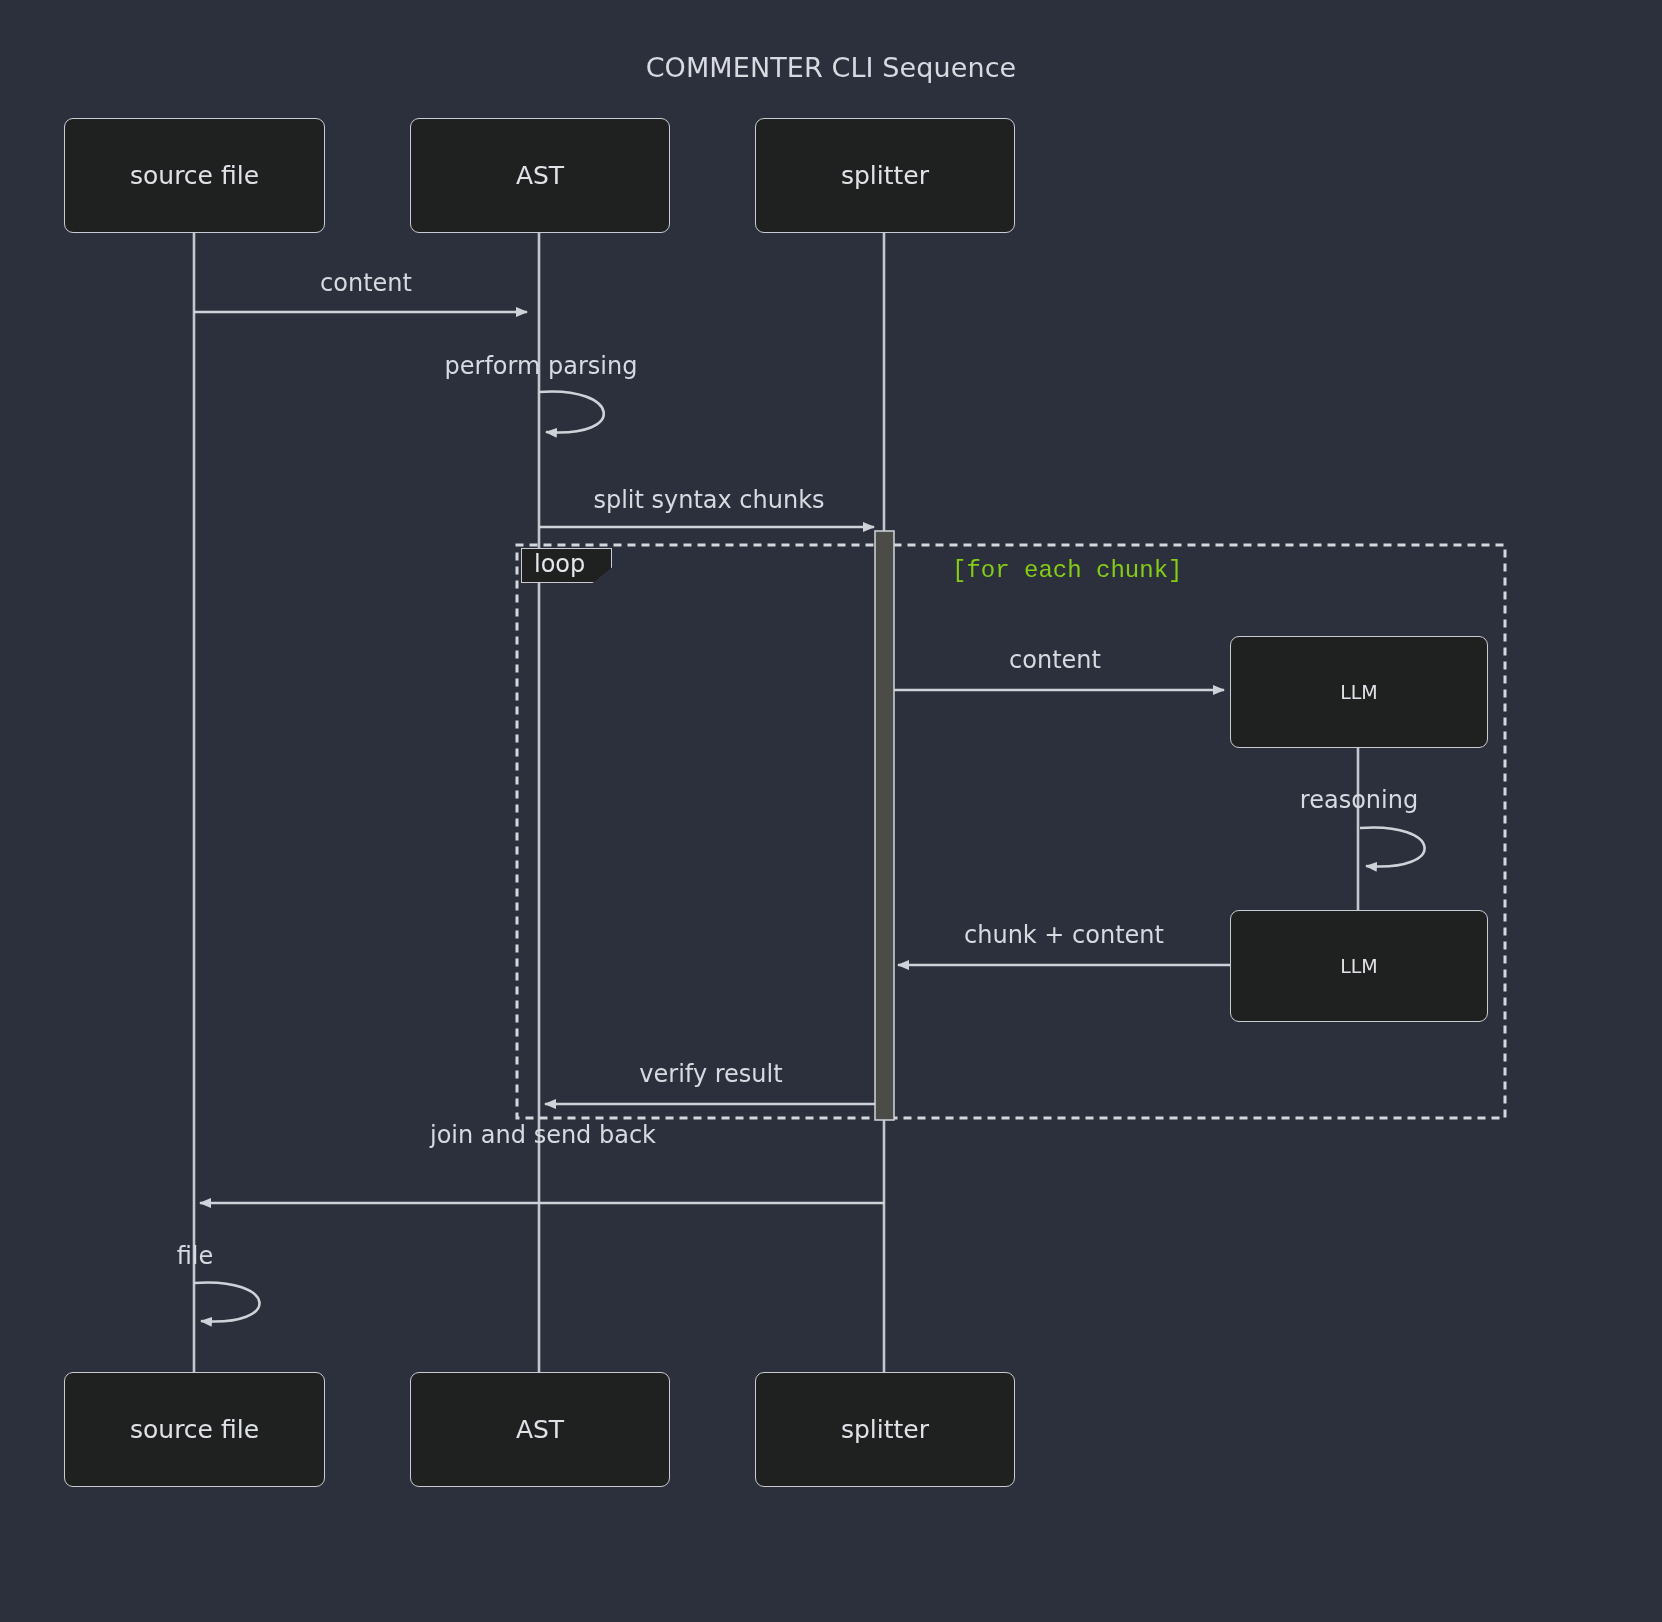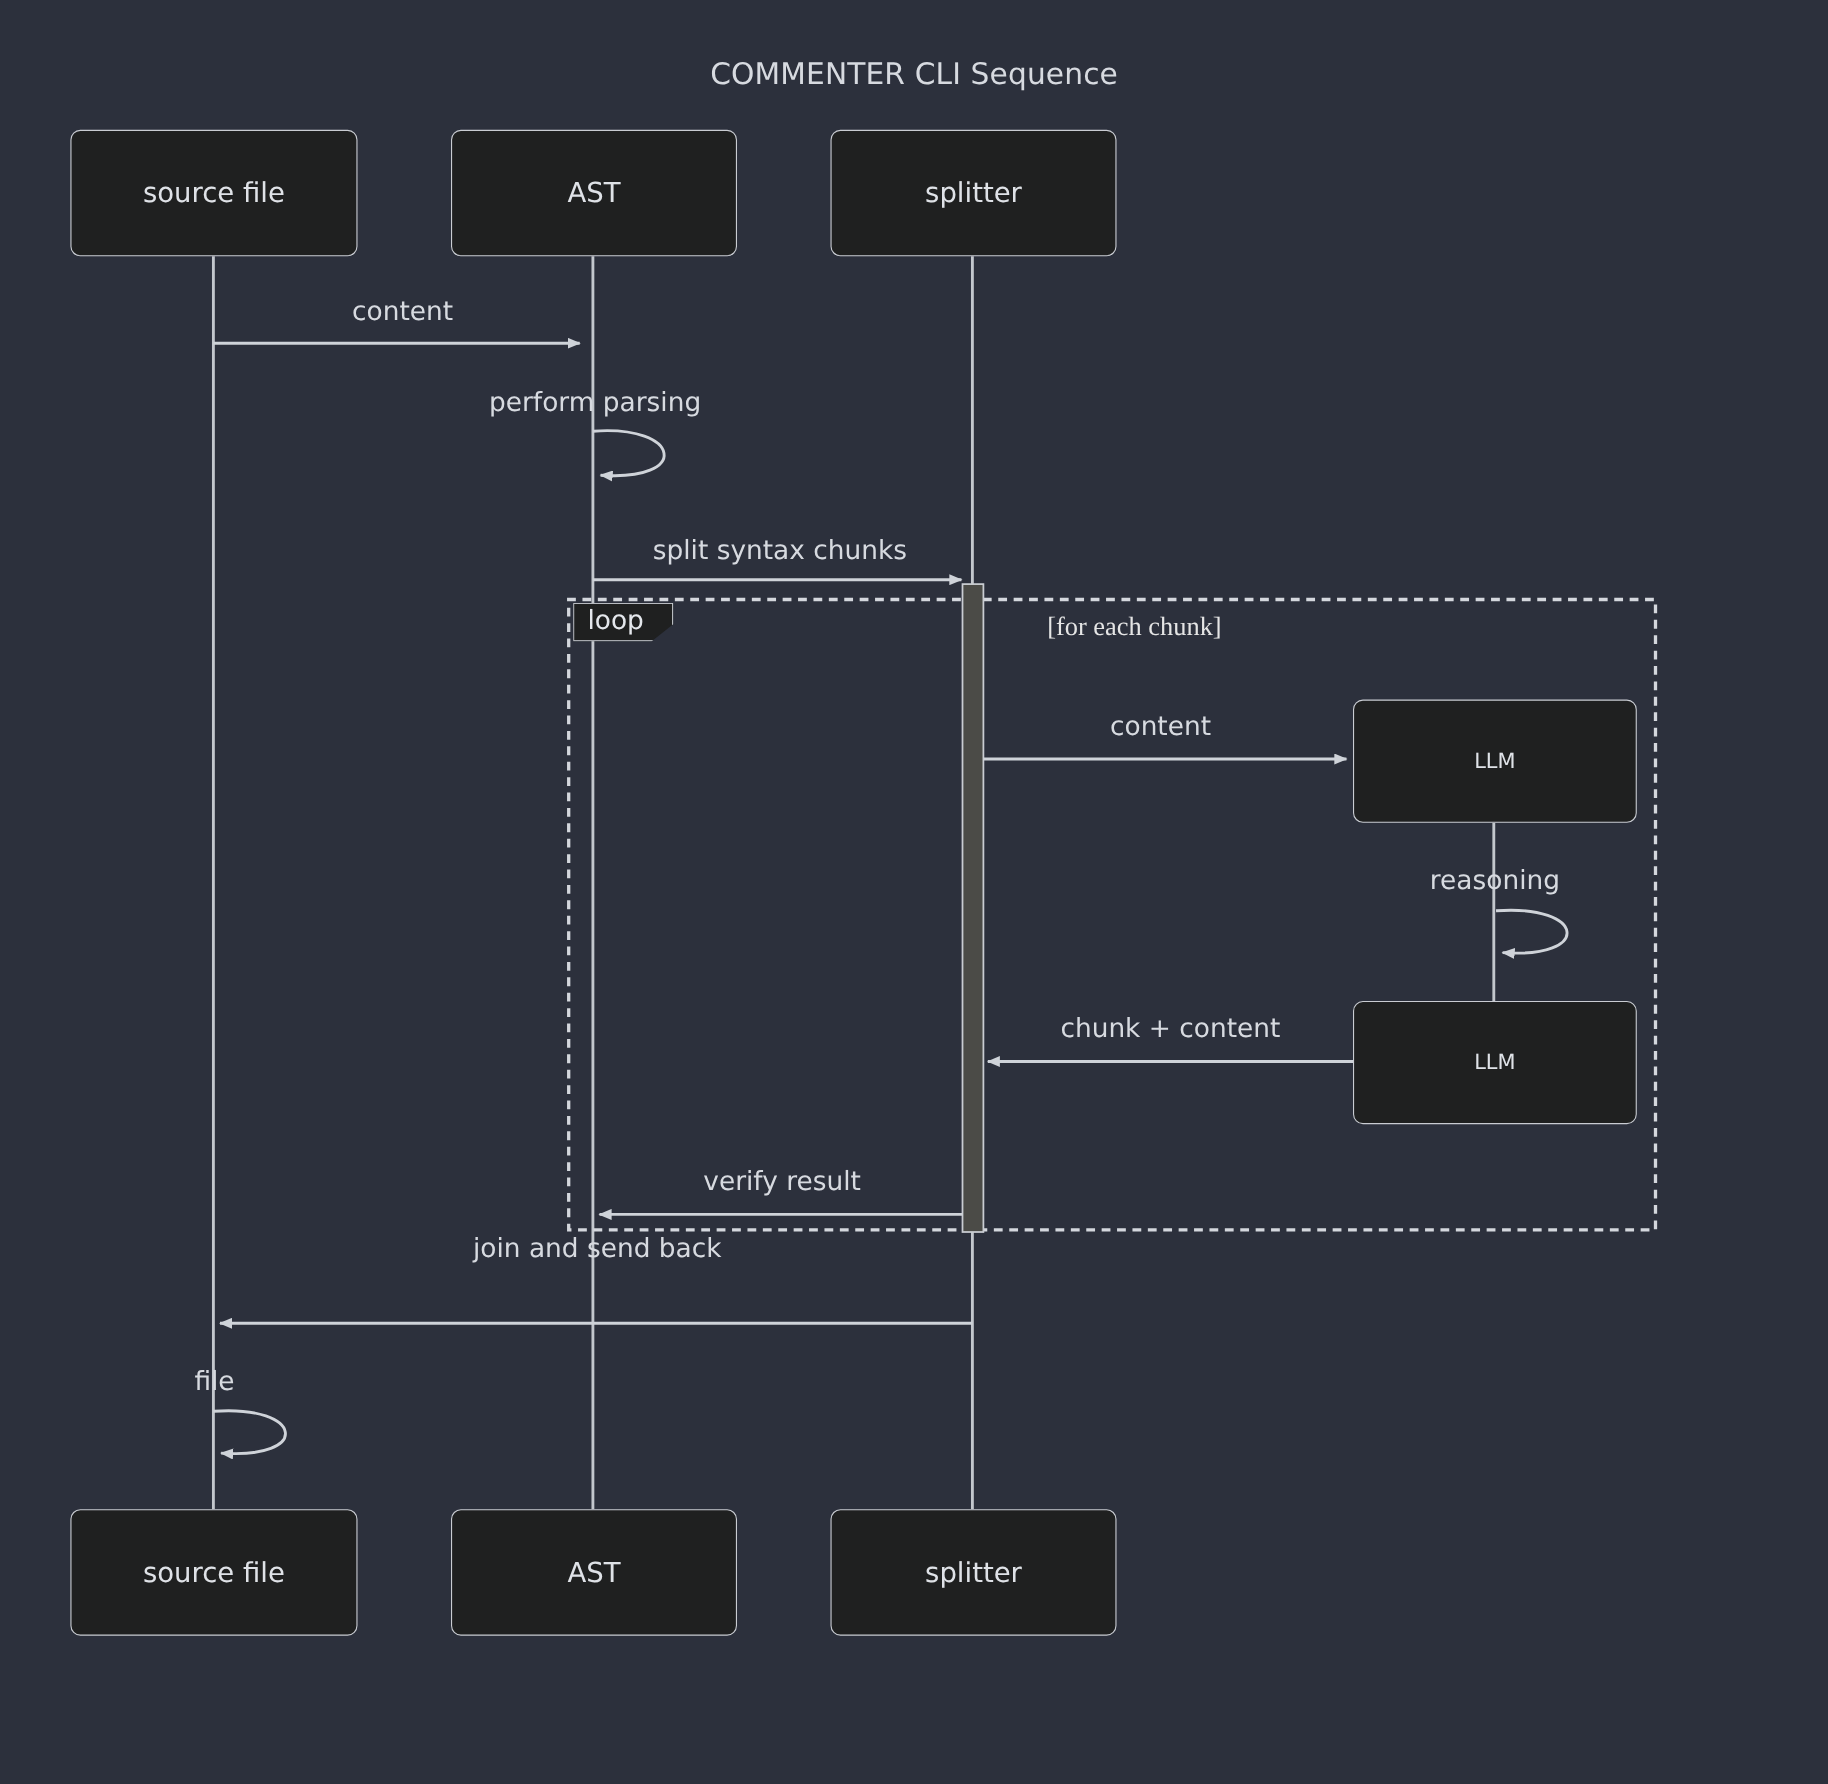--- a/index.html
+++ b/index.html
@@ -79,23 +79,23 @@
     font-size: 24px;
     font-family: "DejaVu Sans", sans-serif;
     padding: 3px 26px 5px 12px;
     border: 1.4px solid #c9ccd2;
     box-sizing: border-box;
     clip-path: polygon(0 0, 100% 0, 100% 55%, 78% 100%, 0 100%);
     line-height: 1.05;
   }
   .loop-cond {
     position: absolute;
-    color: #e5e5e5;
+    color: #84cc16;
     font-size: 24px;
-    font-family: Liberation Serif, serif;
+    font-family: Liberation Mono, monospace;
     white-space: nowrap;
   }
 </style>
 </head>
 <body>
 
 <div id="diagram-root">
 
   <div class="diagram-title">COMMENTER CLI Sequence</div>
 

